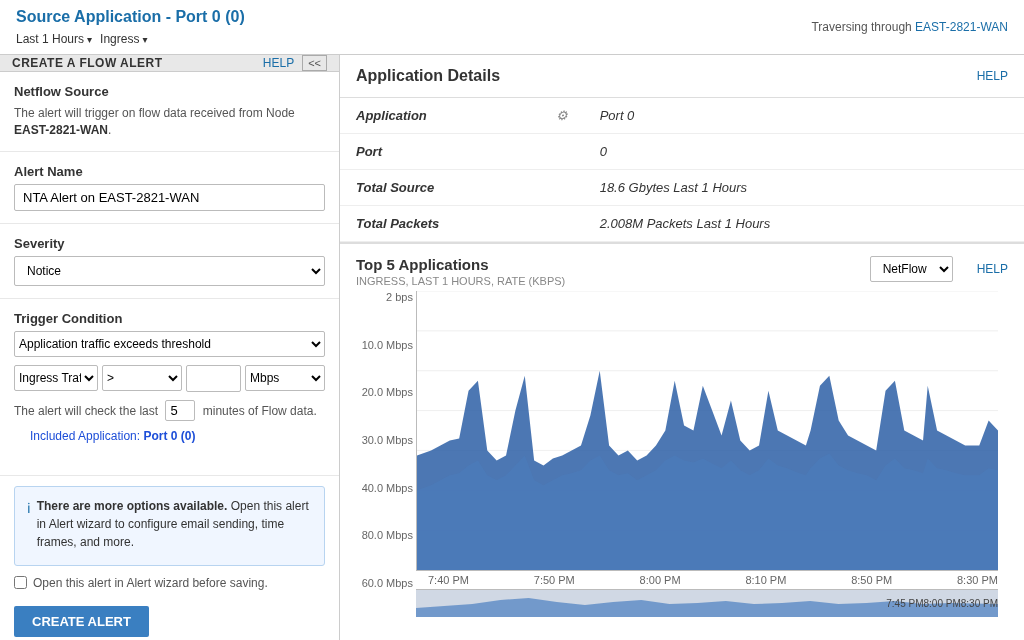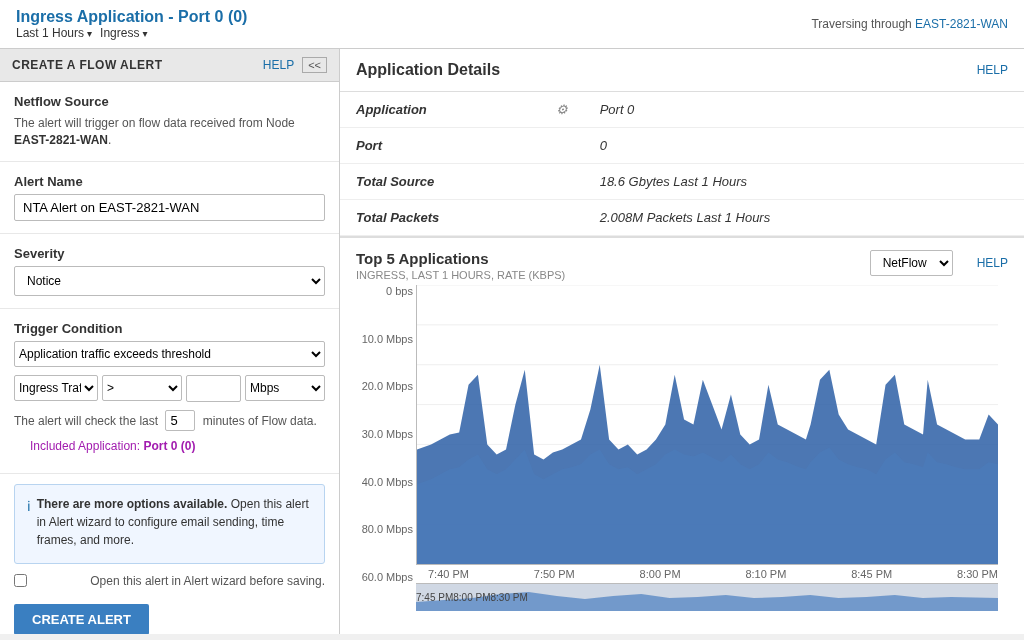--- a/index.html
+++ b/index.html
@@ -2,32 +2,32 @@
 <html><head>
   <meta charset="utf-8">
   <style>
     * { box-sizing: border-box; margin: 0; padding: 0; }
     body { font-family: Arial, sans-serif; font-size: 13px; background: #f0f0f0; color: #333; width: 1024px; height: 640px; overflow: hidden; }
 
     
     .header { background: #fff; padding: 8px 16px; border-bottom: 1px solid #ccc; display: flex; align-items: center; justify-content: space-between; }
     .header-left .title { font-size: 16px; font-weight: bold; color: #333; }
     .header-left .title span { color: #1a6ea8; }
-    .header-left .subtitle { font-size: 12px; color: #555; margin-top: 0; display: flex; gap: 8px; align-items: center; }
+    .header-left .subtitle { font-size: 12px; color: #555; margin-top: 6px; display: flex; gap: 8px; align-items: center; }
     .header-left .subtitle .dropdown-inline { display: inline-flex; align-items: center; cursor: pointer; color: #333; }
     .header-left .subtitle .dropdown-inline::after { content: '▾'; margin-left: 3px; font-size: 10px; }
     .header-right { font-size: 12px; color: #555; }
     .header-right a { color: #1a6ea8; text-decoration: none; }
 
     
     .main { display: flex; height: calc(640px - 55px); }
 
     
     .left-panel { width: 340px; background: #fff; border-right: 1px solid #ccc; overflow-y: auto; padding: 0; flex-shrink: 0; }
-    .panel-header { background: #e8e8e8; padding: 8px 12px; display: flex; align-items: center; justify-content: space-between; border-bottom: 1px solid #ccc; }
+    .panel-header { background: #e8e8e8; padding: 0 12px; display: flex; align-items: center; justify-content: space-between; border-bottom: 1px solid #ccc; }
     .panel-header .panel-title { font-size: 12px; font-weight: bold; color: #333; text-transform: uppercase; letter-spacing: 0.5px; }
     .panel-header-right { display: flex; align-items: center; gap: 8px; }
     .help-link { color: #1a6ea8; font-size: 12px; cursor: pointer; text-decoration: none; }
     .collapse-btn { background: none; border: 1px solid #aaa; padding: 1px 5px; cursor: pointer; font-size: 11px; color: #555; }
 
     .section { padding: 12px 14px; border-bottom: 1px solid #e8e8e8; }
     .section-title { font-size: 13px; font-weight: bold; color: #333; margin-bottom: 6px; }
     .section-text { font-size: 12px; color: #555; line-height: 1.4; }
     .section-text strong { font-weight: bold; color: #333; }
     .form-label { font-size: 13px; font-weight: bold; color: #333; margin-bottom: 5px; }
@@ -38,29 +38,29 @@
 
     .severity-select { width: 100%; padding: 6px 8px; }
 
     .trigger-row { display: flex; gap: 4px; align-items: center; margin-bottom: 8px; flex-wrap: wrap; }
     .trigger-row select { flex: 1; min-width: 80px; }
 
     .check-text { font-size: 12px; color: #555; margin-bottom: 8px; }
     .check-text input[type="text"] { width: 35px; display: inline; padding: 2px 4px; margin: 0 4px; }
 
     .filter-text { font-size: 12px; color: #555; margin-bottom: 4px; }
-    .filter-value { font-size: 12px; color: #a21caf; margin-left: 16px; margin-bottom: 8px; }
+    .filter-value { font-size: 12px; color: #1d4ed8; margin-left: 16px; margin-bottom: 20px; }
     .filter-value strong { font-weight: bold; }
 
     .info-box { background: #f0f6ff; border: 1px solid #b8d4f0; border-radius: 3px; padding: 10px 12px; margin: 10px 14px; font-size: 12px; color: #333; line-height: 1.5; }
     .info-box-header { display: flex; align-items: flex-start; gap: 6px; margin-bottom: 4px; }
     .info-icon { color: #1a6ea8; font-size: 14px; flex-shrink: 0; margin-top: 1px; }
     .info-box-title { font-weight: bold; }
 
-    .checkbox-row { display: flex; align-items: center; gap: 6px; font-size: 12px; color: #555; margin: 8px 14px; justify-content: space-between; }
+    .checkbox-row { display: flex; align-items: center; gap: 6px; font-size: 12px; color: #555; margin: 8px 14px; }
     .checkbox-row input[type="checkbox"] { cursor: pointer; }
 
     .create-btn { background: #3a7fc1; color: #fff; border: none; padding: 8px 18px; font-size: 13px; font-weight: bold; cursor: pointer; border-radius: 2px; margin: 8px 14px 14px; text-transform: uppercase; }
 
     
     .right-panel { flex: 1; background: #fff; overflow-y: auto; padding: 0; }
     .right-panel-header { padding: 12px 16px; border-bottom: 1px solid #ddd; display: flex; justify-content: space-between; align-items: center; }
     .right-panel-title { font-size: 16px; font-weight: bold; color: #333; }
 
     
@@ -82,21 +82,21 @@
 
     .chart-wrapper { position: relative; margin-left: 60px; margin-right: 10px; }
     .chart-svg { width: 100%; height: 280px; }
   </style>
 </head>
 <body>
 
 <div class="header">
   <div class="header-left">
     <div class="title">
-      <span>Ingress Application - </span><span style="color:#1a6ea8;">Port 0 (0)</span>
+      <span>Source Application - </span><span style="color:#1a6ea8;">Port 0 (0)</span>
     </div>
     <div class="subtitle">
       <span class="dropdown-inline">Last 1 Hours</span>
       <span class="dropdown-inline">Ingress</span>
     </div>
   </div>
   <div class="header-right">
     <span>Traversing through</span>
     <a href="#">EAST-2821-WAN</a>
   </div>
@@ -250,21 +250,21 @@
 
       <div class="chart-wrapper">
         <div style="position:relative;">
           <div class="chart-labels-y">
             <span>60.0 Mbps</span>
             <span>80.0 Mbps</span>
             <span>40.0 Mbps</span>
             <span>30.0 Mbps</span>
             <span>20.0 Mbps</span>
             <span>10.0 Mbps</span>
-            <span>0 bps</span>
+            <span>2 bps</span>
           </div>
 
           <svg class="chart-svg" viewBox="0 0 620 280" preserveAspectRatio="none" style="display:block; border-left:1px solid #bbb; border-bottom:1px solid #bbb;">
 
             <line x1="0" y1="0" x2="620" y2="0" stroke="#ddd" stroke-width="0.5"></line>
             <line x1="0" y1="40" x2="620" y2="40" stroke="#ddd" stroke-width="0.5"></line>
             <line x1="0" y1="80" x2="620" y2="80" stroke="#ddd" stroke-width="0.5"></line>
             <line x1="0" y1="120" x2="620" y2="120" stroke="#ddd" stroke-width="0.5"></line>
             <line x1="0" y1="160" x2="620" y2="160" stroke="#ddd" stroke-width="0.5"></line>
             <line x1="0" y1="200" x2="620" y2="200" stroke="#ddd" stroke-width="0.5"></line>
@@ -273,31 +273,31 @@
             <polygon points="0,280 0,165 15,160 25,155 35,150 45,148 55,100 65,90 75,160 85,170 95,165 105,120 115,85 125,170 135,175 145,168 155,165 165,160 175,155 185,125 195,80 205,155 215,165 225,160 235,170 245,165 255,155 265,140 275,90 285,135 295,140 305,95 315,120 325,145 335,110 345,150 355,160 365,155 375,100 385,140 395,145 405,150 415,155 420,140 430,95 440,85 450,130 460,145 470,150 480,155 490,160 500,100 510,90 520,140 530,145 540,150 545,95 555,140 565,145 575,150 585,155 600,155 610,130 620,140 620,280" fill="#2d5fa6" opacity="0.85"></polygon>
 
             <polygon points="0,280 0,200 15,195 25,190 35,185 45,183 55,175 65,170 75,185 85,190 95,185 105,175 115,165 125,190 135,195 145,190 155,185 165,183 175,180 185,170 195,165 205,180 215,185 225,183 235,190 245,185 255,180 265,170 275,165 285,170 295,172 305,168 315,173 325,178 335,170 345,180 355,185 365,180 375,168 385,175 395,178 405,182 415,185 420,178 430,168 440,163 450,175 460,180 470,183 480,185 490,190 500,175 510,168 520,178 530,180 540,183 545,168 555,178 565,180 575,183 585,185 600,185 610,178 620,180 620,280" fill="#4a7fc1" opacity="0.4"></polygon>
           </svg>
 
           <div style="display:flex; justify-content:space-between; padding: 3px 0; font-size:11px; color:#666; margin-left:12px;">
             <span>7:40 PM</span>
             <span>7:50 PM</span>
             <span>8:00 PM</span>
             <span>8:10 PM</span>
-            <span>8:45 PM</span>
+            <span>8:50 PM</span>
             <span>8:30 PM</span>
           </div>
         </div>
       </div>
 
       <div style="position:relative; height:28px; background:#d0d8e4; margin-left:60px; margin-right:10px; border-top:1px solid #bbb; overflow:hidden;">
         <svg width="100%" height="28" viewBox="0 0 620 28" preserveAspectRatio="none">
           <polygon points="0,28 0,18 30,16 60,14 90,10 120,8 150,12 180,15 210,12 240,10 270,14 300,13 330,11 360,14 390,13 420,11 450,14 480,13 510,11 540,14 570,13 620,14 620,28" fill="#4a7fc1" opacity="0.7"></polygon>
         </svg>
-        <div style="position:absolute; top:0; bottom:0; left:0; right:0; display:flex; justify-content:flex-start; align-items:center; font-size:10px; color:#444;border-radius:8px;">
+        <div style="position:absolute; top:0; bottom:0; left:0; right:0; display:flex; justify-content:flex-end; align-items:center; font-size:10px; color:#444;border-radius:8px;">
           <span>7:45 PM</span>
           <span>8:00 PM</span>
           <span>8:30 PM</span>
         </div>
       </div>
     </div>
   </div>
 </div>
 
 </body></html>

